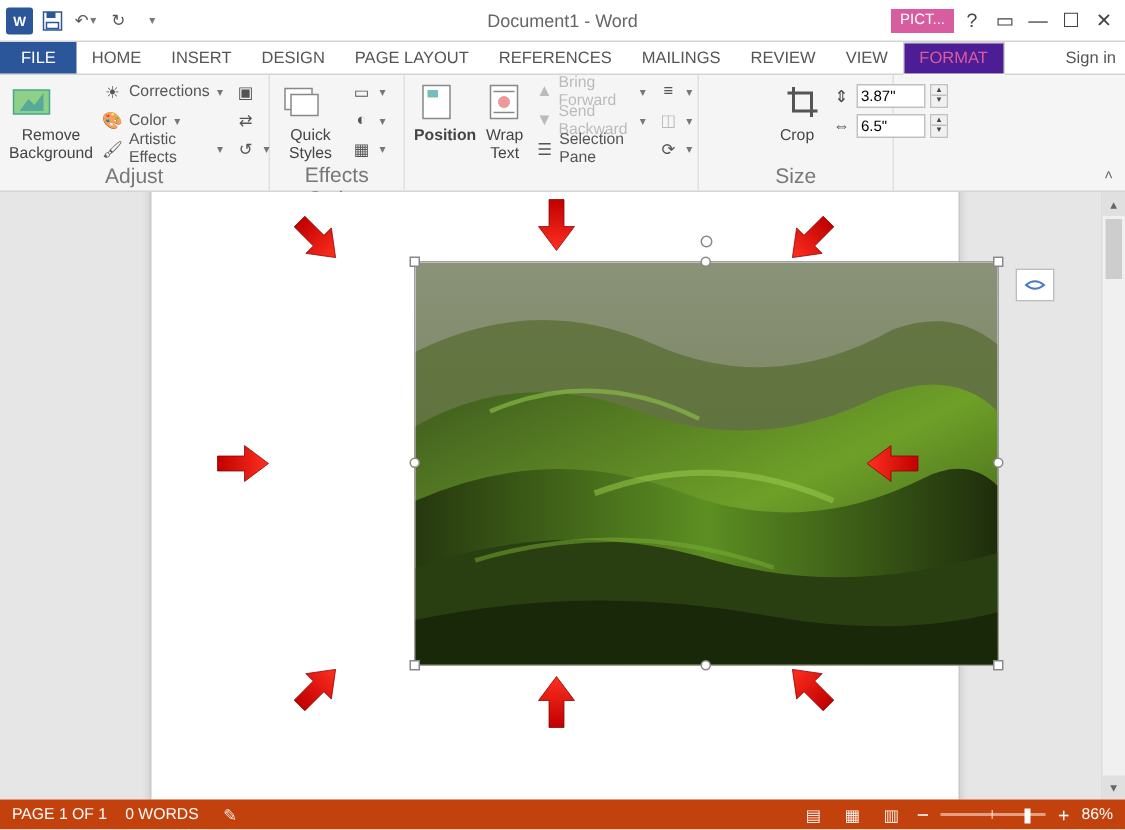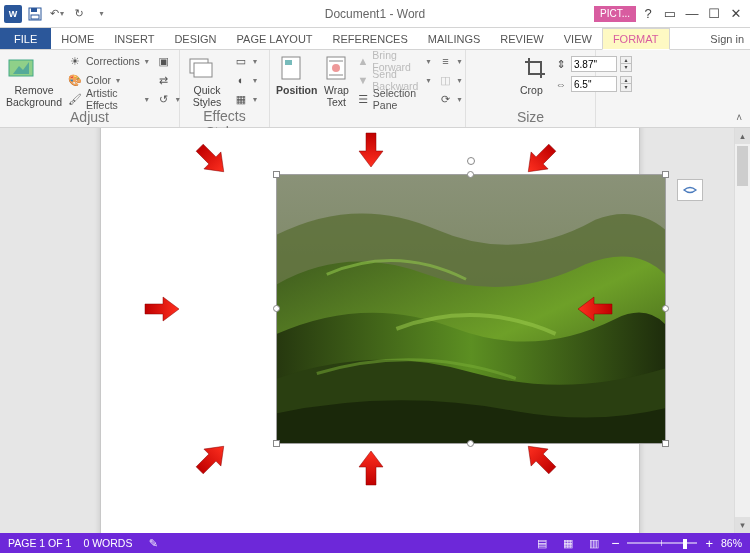--- a/index.html
+++ b/index.html
@@ -12,21 +12,21 @@
   .word-icon { width: 18px; height: 18px; background: #2b579a; color: #fff; font-size: 9px; font-weight: bold; display: flex; align-items: center; justify-content: center; border-radius: 2px; }
   .title-text { position: absolute; left: 50%; transform: translateX(-50%); font-size: 12px; color: #666; }
   .title-right { margin-left: auto; display: flex; align-items: center; gap: 2px; padding-right: 4px; }
   .context-tab { background: #d85ca0; color: #fff; font-size: 10px; padding: 2px 6px; height: 16px; display: flex; align-items: center; }
   .win-btn { width: 20px; height: 20px; display: flex; align-items: center; justify-content: center; font-size: 13px; color: #444; }
 
   
   .tabs { height: 22px; display: flex; align-items: stretch; background: #fff; border-bottom: 1px solid #d4d4d4; }
   .tab { padding: 0 10px; display: flex; align-items: center; font-size: 11px; color: #555; text-transform: uppercase; cursor: pointer; }
   .tab.file { background: #2b579a; color: #fff; padding: 0 14px; }
-  .tab.active { background: #fef9c3; color: #d85ca0; border: 1px solid #d4d4d4; border-bottom: 1px solid #fff; margin-bottom: -1px; text-align: center; }
+  .tab.active { background: #4c1d95; color: #d85ca0; border: 1px solid #d4d4d4; border-bottom: 1px solid #fff; margin-bottom: -1px; text-align: center; }
   .tabs-right { margin-left: auto; display: flex; align-items: center; padding-right: 6px; gap: 4px; }
 
   
   .ribbon { height: 78px; background: #f5f5f5; border-bottom: 1px solid #d4d4d4; display: flex; position: relative; }
   .group { border-right: 1px solid #e0e0e0; padding: 2px 6px 0 6px; display: flex; flex-direction: column; }
   .group-body { flex: 1; display: flex; align-items: flex-start; gap: 4px; }
   .group-label { font-size: 14px; color: #777; text-align: center; padding-bottom: 2px; position: relative; }
   .big-btn { display: flex; flex-direction: column; align-items: flex-start; gap: 2px; width: 56px; padding-top: 2px; }
   .big-btn .icon-lg { width: 30px; height: 28px; display: flex; align-items: center; justify-content: center; }
   .big-btn-label { font-size: 10.5px; text-align: center; line-height: 1.15; }
@@ -58,21 +58,21 @@
 
   
   .arrow { position: absolute; width: 40px; height: 40px; pointer-events: none; }
 
   
   .vscroll { position: absolute; right: 0; top: 0; bottom: 0; width: 16px; background: #f0f0f0; border-left: 1px solid #dcdcdc; }
   .vscroll .btn { height: 16px; background: #e0e0e0; font-size: 9px; text-align: center; line-height: 16px; color: #666; }
   .vscroll .thumb { position: absolute; top: 18px; left: 2px; right: 2px; height: 40px; background: #cdcdcd; }
 
   
-  .statusbar { position: absolute; bottom: 0; left: 0; right: 0; height: 20px; background: #6d28d9; color: #fff; display: flex; align-items: center; font-size: 10.5px; padding: 0 8px; gap: 12px; justify-content: center; }
+  .statusbar { position: absolute; bottom: 0; left: 0; right: 0; height: 20px; background: #c2410c; color: #fff; display: flex; align-items: center; font-size: 10.5px; padding: 0 8px; gap: 12px; justify-content: center; }
   .statusbar .right { margin-left: auto; display: flex; align-items: center; gap: 8px; }
   .view-btn { width: 18px; height: 14px; display: flex; align-items: center; justify-content: center; opacity: 0.9; font-size: 11px; }
   .zoom-track { width: 70px; height: 2px; background: rgba(255,255,255,0.5); position: relative; }
   .zoom-thumb { position: absolute; top: -3px; left: 56px; width: 4px; height: 10px; background: #fff; }
   .zoom-tick { position: absolute; top: -2px; left: 34px; width: 1px; height: 6px; background: rgba(255,255,255,0.6); }
 </style>
 </head>
 <body>
 
 <div class="titlebar">

